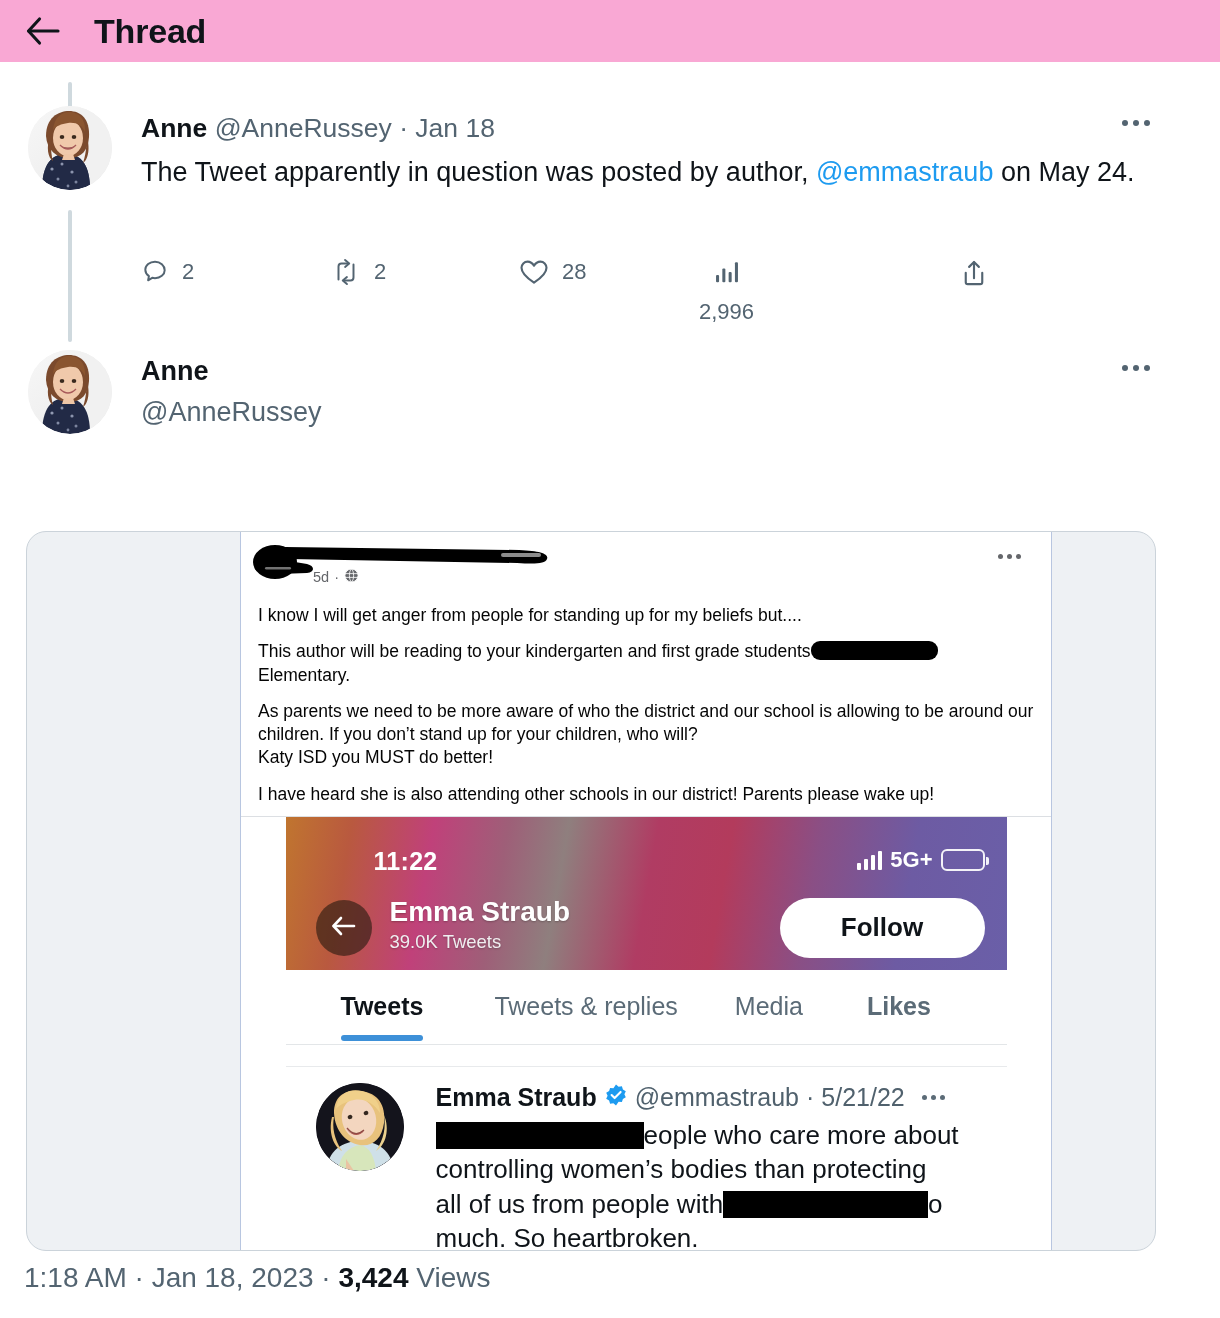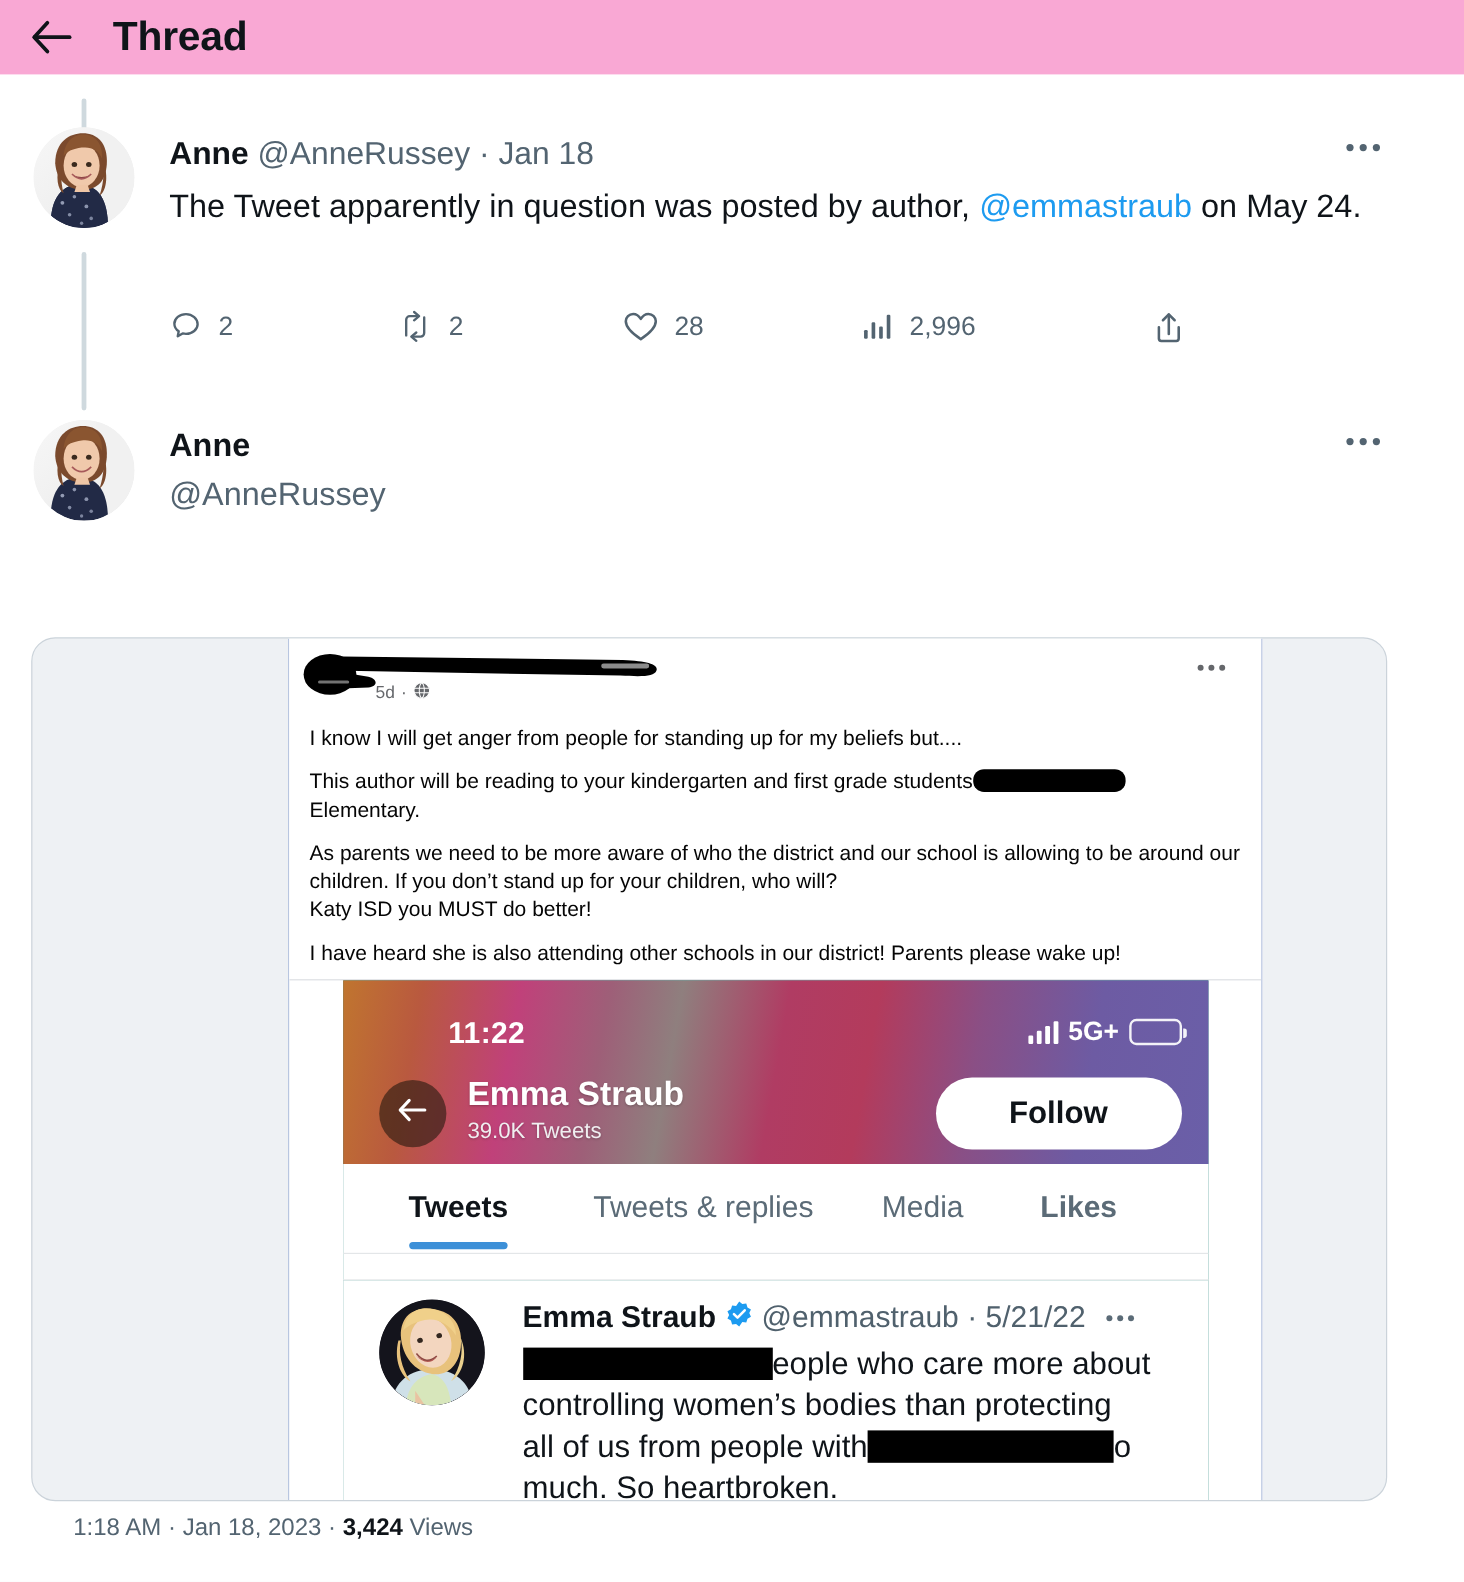--- a/index.html
+++ b/index.html
@@ -204,21 +204,21 @@
     height: 1px;
     background: #dcdfe3;
     margin-top: 10px;
   }
 
   
   .phone-shot {
     position: relative;
     margin: 0 auto;
     width: 721px;
-    background: #0f766e;
+    background: #701a75;
   }
   .phone-banner {
     position: relative;
     height: 153px;
     background:
       linear-gradient(100deg,
         #c0752f 0%,
         #b9593f 9%,
         #c0417a 20%,
         #9e5f78 30%,
@@ -362,23 +362,22 @@
     display: inline-block;
     background: #000;
     height: 27px;
     vertical-align: -5px;
   }
 
   
   .footer {
     position: absolute;
     left: 24px; top: 1394px;
-    font-size: 20px;
+    font-size: 28px;
     color: #536471;
-    margin-left: 37px;
   }
   .footer b { color: #0f1419; font-weight: 700; }
 </style>
 </head>
 <body>
 
 <div id="page">
 
   <div class="header">
     <div class="back-arrow">
@@ -473,21 +472,21 @@
 
       <div class="action" style="left:378px;">
         <span>
           <svg width="30" height="28" viewBox="0 0 24 22" aria-hidden="true">
             <path d="M12 19.5 C3.5 13.9 2 10.4 2 7.6 A4.9 4.9 0 0 1 6.9 2.7 c2.2 0 3.9 1.3 5.1 3.3 1.2-2 2.9-3.3 5.1-3.3 A4.9 4.9 0 0 1 22 7.6 c0 2.8-1.5 6.3-10 11.9 z" fill="none" stroke="#536471" stroke-width="1.7" stroke-linejoin="round"></path>
           </svg>
         </span>
         <span>28</span>
       </div>
 
-      <div class="action" style="left:576px;">
+      <div class="action" style="left:558px;flex-direction:column;">
         <span>
           <svg width="28" height="28" viewBox="0 0 24 24" aria-hidden="true">
             <rect x="2.6" y="14.5" width="2.6" height="6.3" rx="0.9" fill="#536471"></rect>
             <rect x="8.0" y="9.0" width="2.6" height="11.8" rx="0.9" fill="#536471"></rect>
             <rect x="13.4" y="12.0" width="2.6" height="8.8" rx="0.9" fill="#536471"></rect>
             <rect x="18.8" y="3.6" width="2.6" height="17.2" rx="0.9" fill="#536471"></rect>
           </svg>
         </span>
         <span>2,996</span>
       </div>

